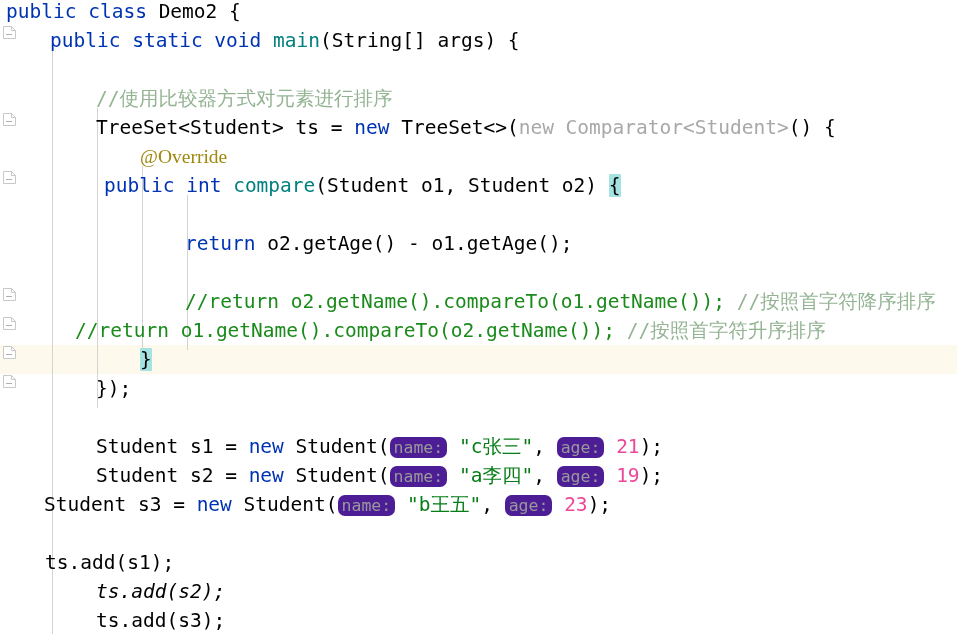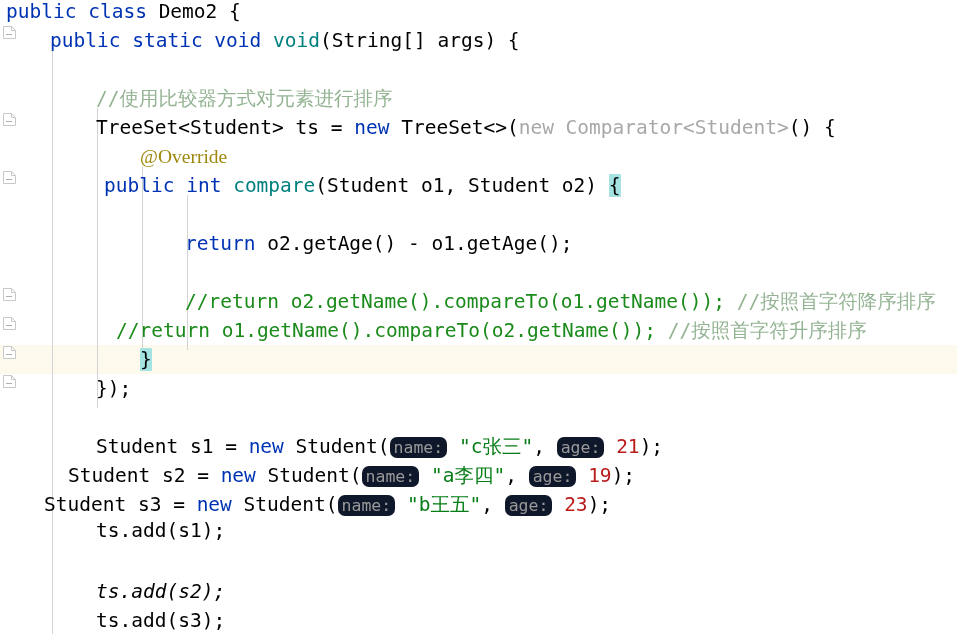--- a/index.html
+++ b/index.html
@@ -78,36 +78,36 @@
     position: absolute;
     width: 1px;
     background: #d3d3d3;
     z-index: 1;
   }
 
   
   .kw      { color: #0033b3; }           
   .plain   { color: #000000; }
   .method  { color: #00807f; }           
-  .num     { color: #b91c1c; }           
+  .num     { color: #ec4899; }           
   .str     { color: #067d17; }           
   .anno    { color: #9e880d; font-family: Liberation Serif, serif; }           
   .cmt-green { color: #1a8a1a; }         
   .cmt-soft  { color: #93b393; }         
   .dim     { color: #a8a8a8; }           
 
   
   .brace-hl {
     background: #a5e2e2;
     border-radius: 1px;
   }
 
   
   .hint {
-    background: #0f172a;
+    background: #4c1d95;
     color: #999999;
     border-radius: 7px;
     padding: 1px 4px 1px 4px;
     font-size: 16.5px;
     font-family: "DejaVu Sans Mono", "Liberation Mono", monospace;
   }
 </style>
 </head>
 <body>
 
@@ -119,38 +119,38 @@
 
   <div id="indent-guide-layer">
       <div class="indent-guide" style="left: 52px; top: 50px; height: 584px;"></div>
       <div class="indent-guide" style="left: 97px; top: 108px; height: 300px;"></div>
       <div class="indent-guide" style="left: 142px; top: 166px; height: 184px;"></div>
       <div class="indent-guide" style="left: 187px; top: 195px; height: 155px;"></div>
     </div>
 
   <div class="code-surface" id="code-surface">
       <div class="line" style="top: -3px; padding-left: 6px;"><span class="kw">public class </span><span class="plain">Demo2 {</span></div>
-      <div class="line" style="top: 26px; padding-left: 50px;"><span class="kw">public static void </span><span class="method">void</span><span class="plain">(String[] args) {</span></div>
+      <div class="line" style="top: 26px; padding-left: 50px;"><span class="kw">public static void </span><span class="method">main</span><span class="plain">(String[] args) {</span></div>
       <div class="line" style="top: 55px; padding-left: 50px;"></div>
       <div class="line" style="top: 113px; padding-left: 96px;"><span class="plain">TreeSet&lt;Student&gt; ts = </span><span class="kw">new </span><span class="plain">TreeSet&lt;&gt;(</span><span class="dim">new Comparator&lt;Student&gt;</span><span class="plain">() {</span></div>
       <div class="line" style="top: 84px; padding-left: 96px;"><span class="cmt-soft">//使用比较器方式对元素进行排序</span></div>
       <div class="line" style="top: 142px; padding-left: 140px;"><span class="anno">@Override</span></div>
       <div class="line" style="top: 171px; padding-left: 104px;"><span class="kw">public int </span><span class="method">compare</span><span class="plain">(Student o1, Student o2) </span><span class="plain brace-hl">{</span></div>
       <div class="line" style="top: 229px; padding-left: 185px;"><span class="kw">return </span><span class="plain">o2.getAge() - o1.getAge();</span></div>
       <div class="line" style="top: 258px; padding-left: 185px;"></div>
       <div class="line" style="top: 287px; padding-left: 185px;"><span class="cmt-green">//return o2.getName().compareTo(o1.getName()); </span><span class="cmt-soft">//按照首字符降序排序</span></div>
-      <div class="line" style="top: 316px; padding-left: 116px;"><span class="cmt-green">//return o1.getName().compareTo(o2.getName()); </span><span class="cmt-soft">//按照首字符升序排序</span></div>
+      <div class="line" style="top: 316px; padding-left: 75px;"><span class="cmt-green">//return o1.getName().compareTo(o2.getName()); </span><span class="cmt-soft">//按照首字符升序排序</span></div>
       <div class="line" style="top: 345px; padding-left: 140px;"><span class="plain brace-hl">}</span></div>
       <div class="line" style="top: 374px; padding-left: 96px;"><span class="plain">});</span></div>
       <div class="line" style="top: 403px; padding-left: 96px;"></div>
       <div class="line" style="top: 432px; padding-left: 96px;"><span class="plain">Student s1 = </span><span class="kw">new </span><span class="plain">Student(</span><span class="hint">name:</span><span class="str"> "c张三"</span><span class="plain">, </span><span class="hint">age:</span><span class="num"> 21</span><span class="plain">);</span></div>
-      <div class="line" style="top: 461px; padding-left: 68px;"><span class="plain">Student s2 = </span><span class="kw">new </span><span class="plain">Student(</span><span class="hint">name:</span><span class="str"> "a李四"</span><span class="plain">, </span><span class="hint">age:</span><span class="num"> 19</span><span class="plain">);</span></div>
+      <div class="line" style="top: 461px; padding-left: 96px;"><span class="plain">Student s2 = </span><span class="kw">new </span><span class="plain">Student(</span><span class="hint">name:</span><span class="str"> "a李四"</span><span class="plain">, </span><span class="hint">age:</span><span class="num"> 19</span><span class="plain">);</span></div>
       <div class="line" style="top: 490px; padding-left: 44px;"><span class="plain">Student s3 = </span><span class="kw">new </span><span class="plain">Student(</span><span class="hint">name:</span><span class="str"> "b王五"</span><span class="plain">, </span><span class="hint">age:</span><span class="num"> 23</span><span class="plain">);</span></div>
       <div class="line" style="top: 519px; padding-left: 96px;"></div>
-      <div class="line" style="top: 516px; padding-left: 96px;"><span class="plain">ts.add(s1);</span></div>
+      <div class="line" style="top: 548px; padding-left: 45px;"><span class="plain">ts.add(s1);</span></div>
       <div class="line" style="top: 577px; padding-left: 96px; font-style: italic;"><span class="plain">ts.add(s2);</span></div>
       <div class="line" style="top: 606px; padding-left: 96px;"><span class="plain">ts.add(s3);</span></div>
     </div>
 
   <div class="gutter" id="gutter">
       <div class="fold-marker" style="top: 26px;">
         <svg width="13" height="13" viewBox="0 0 13 13" xmlns="http://www.w3.org/2000/svg">
           <path d="M0.5 0.5 H8.5 L12.5 4.5 V12.5 H0.5 Z" fill="#ffffff" stroke="#c8c8c8" stroke-width="1"></path>
           <path d="M8.5 0.5 V4.5 H12.5" fill="none" stroke="#c8c8c8" stroke-width="1"></path>
           <path d="M3 8.5 H9" stroke="#b0b0b0" stroke-width="1"></path>

